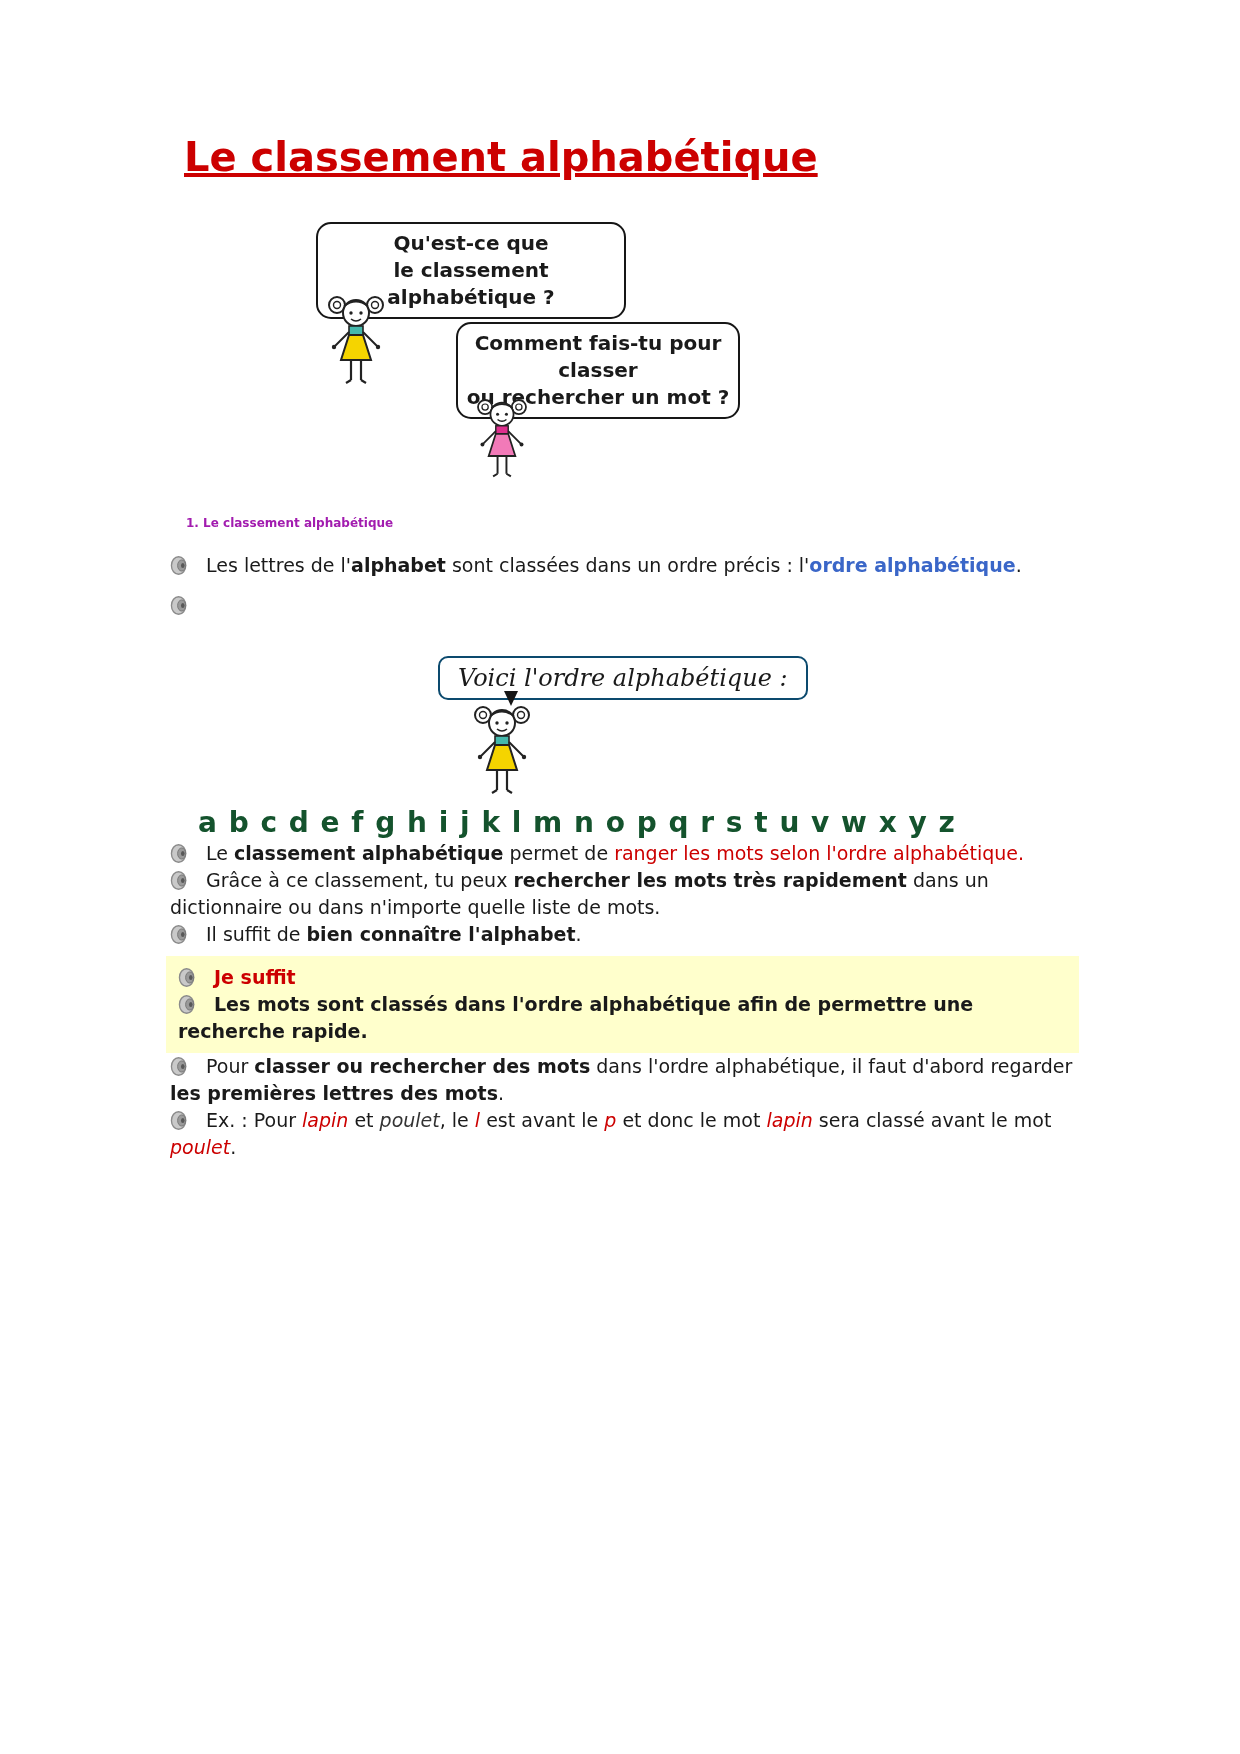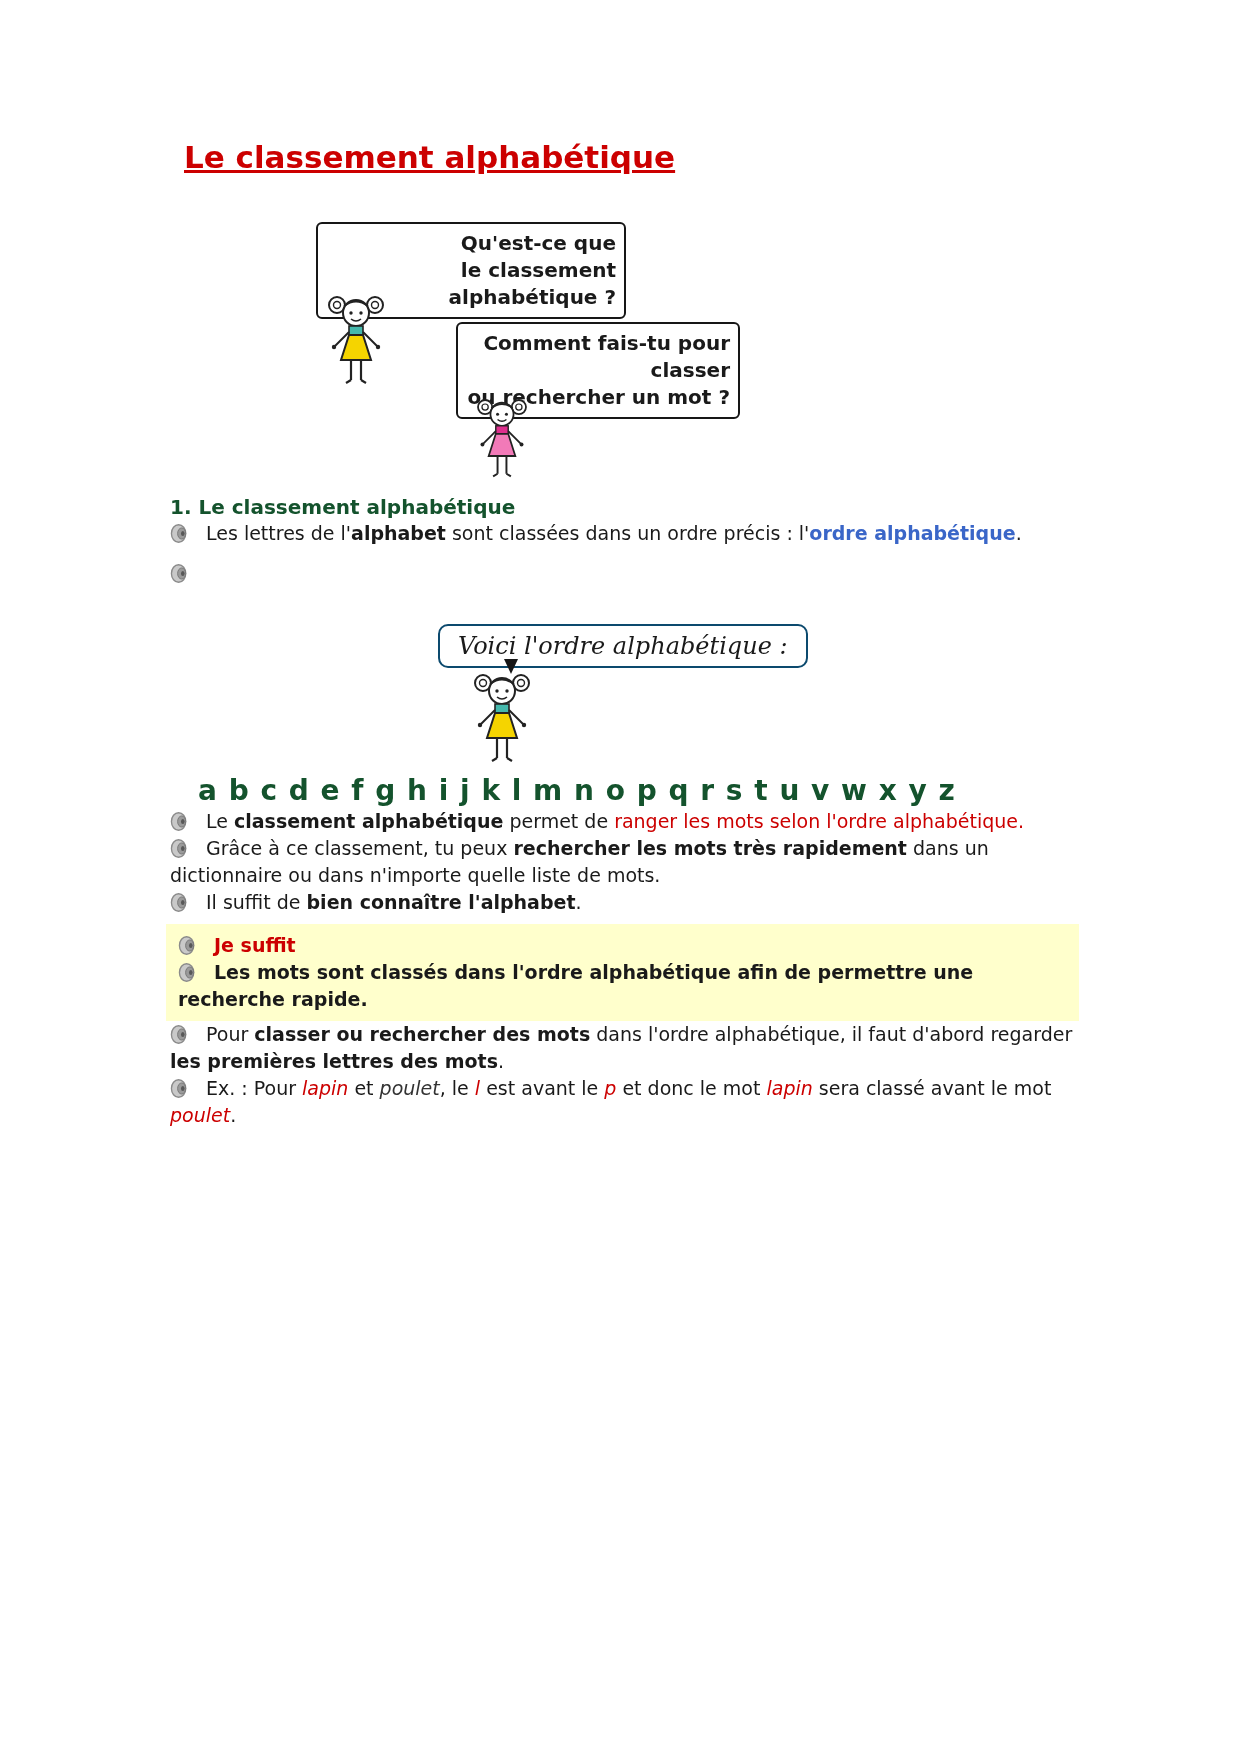--- a/index.html
+++ b/index.html
@@ -6,30 +6,30 @@
   body { margin: 0; background: #ffffff; }
   .page {
     position: relative; width: 1240px; height: 1754px; background: #fff;
     font-family: "DejaVu Sans", "Liberation Sans", sans-serif;
     color: #1a1a1a; overflow: hidden;
   }
   .content { width: 905px; margin-left: 170px; }
 
   .title {
     margin: 0 0 0 14px; padding-top: 136px;
-    font-size: 31px; line-height: 42px; font-weight: bold;
+    font-size: 40px; line-height: 42px; font-weight: bold;
     color: #cc0000; text-decoration: underline;
   }
 
   
   .cartoon1 { position: relative; height: 272px; margin-top: 44px; }
   .cartoon2 { position: relative; height: 148px; margin-top: 34px; }
   .bubble {
     position: absolute; background: #fff; border: 2px solid #161616;
-    border-radius: 6px; font-weight: bold; text-align: right;
+    border-radius: 15px; font-weight: bold; text-align: center;
     white-space: pre-line; font-size: 20px; line-height: 27px; padding: 6px 8px;
   }
   .bubble::after {
     content: ""; position: absolute; bottom: -15px; left: 30px;
     border: 8px solid transparent; border-top: 15px solid #161616;
   }
   .bub1 { left: 146px; top: 0; width: 310px; }
   .bub2 { left: 286px; top: 100px; width: 284px; }
   .bubble3 {
     position: absolute; left: 268px; top: 0; background: #fff;
@@ -48,21 +48,21 @@
   .g3 { left: 296px; top: 46px; }
   .girl-y .g-dress { fill: #f5d400; } .girl-y .g-top { fill: #45b8ac; }
   .girl-p .g-dress { fill: #f27ab8; } .girl-p .g-top { fill: #de2f8d; }
 
   .alphabet {
     margin: 2px 0 0 28px; font-size: 28px; line-height: 34px;
     font-weight: bold; color: #14532d; letter-spacing: 1px;
   }
 
   
-  h2.sec { font-size: 20px; line-height: 26px; font-weight: bold; color: #14532d; margin: 0; }
+  h2.sec { font-size: 12px; line-height: 26px; font-weight: bold; color: #a21caf; margin: 16px; }
   .sec1 { margin-top: 72px; }
   .sec2 { margin-top: 16px; }
   p.para { font-size: 19px; line-height: 27px; margin: 0; }
   .p1 { margin-top: 26px; }
   .spk-line { margin-top: 16px; height: 27px; }
   .p2 { margin-top: 24px; }
   .p3 { margin-top: 5px; }
   .p4 { margin-top: 5px; }
   .p5 { margin-top: 26px; }
   .bullet-row { margin-top: 14px; }

